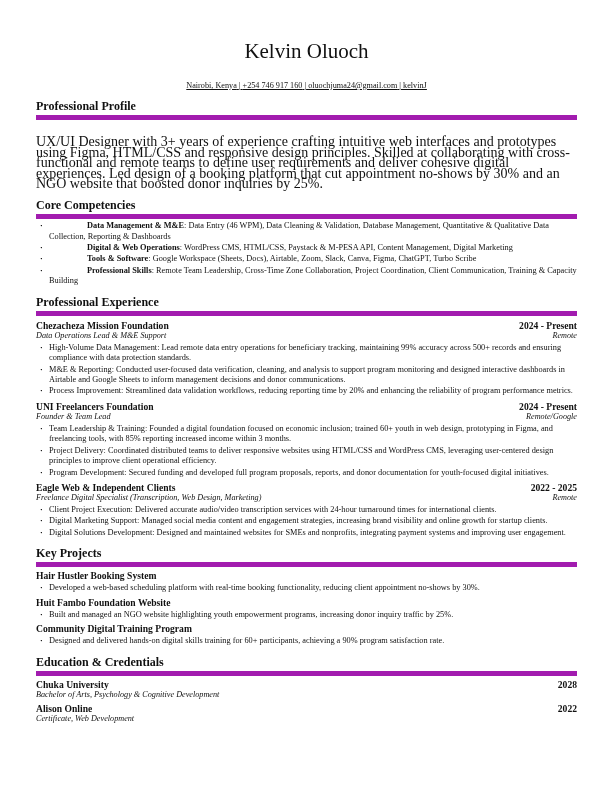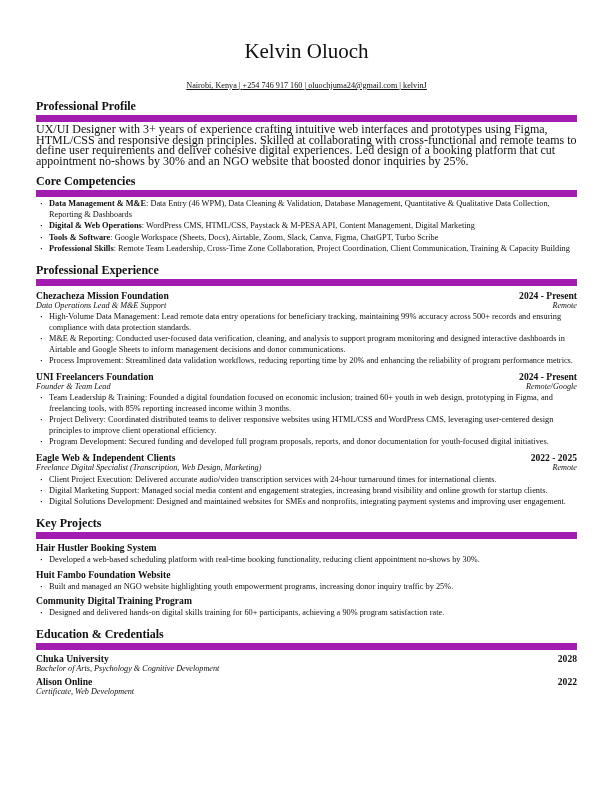--- a/index.html
+++ b/index.html
@@ -8,35 +8,35 @@
     font-family: "Liberation Serif", "DejaVu Serif", serif;
     color: #111;
   }
   .page { position: absolute; left: 36px; top: 22px; width: 541px; }
   .name { text-align: center; font-size: 21px; line-height: 24px; margin: 17px; font-weight: normal; }
   .contact { text-align: center; font-size: 8.2px; line-height: 11px; margin-top: 1px; text-decoration: underline; }
   .contact a { color: #111; text-decoration: underline; }
   .section-title {
     font-weight: bold; font-size: 12px; line-height: 14px;
     margin-top: 8px; padding-bottom: 2px;
-    border-bottom: 7px solid #a21caf;
+    border-bottom: 5px solid #a21caf;
   }
-  .para { font-size: 12px; line-height: 10.6px; margin-top: 2px; text-align: left; }
+  .para { font-size: 14px; line-height: 10.6px; margin-top: 17px; text-align: left; }
   ul { list-style: none; margin: 2px 0 0 0; padding: 0; }
   li { position: relative; padding-left: 13px; font-size: 8.3px; line-height: 10.6px; margin-bottom: 0.8px; }
   li::before { content: "\00B7"; position: absolute; left: 4px; top: 0; font-weight: bold; }
   .row { display: flex; justify-content: space-between; align-items: flex-start; }
   .org { font-weight: bold; font-size: 9.6px; line-height: 11px; }
   .date { font-weight: bold; font-size: 9.6px; line-height: 11px; }
   .role, .loc { font-style: italic; font-size: 8.2px; line-height: 9.6px; }
   .job { margin-top: 4px; }
   .job:first-of-type { margin-top: 3px; }
   .proj { margin-top: 3px; }
   .edu { margin-top: 3px; }
-  b.skill { font-weight: bold; }
+  b.skill { font-weight: bold; margin-left: 38px; }
 </style>
 </head>
 <body>
 
 <div class="page">
 
   <h1 class="name">Kelvin Oluoch</h1>
   <div class="contact">
     <span>Nairobi, Kenya</span>
     <span>|</span>

